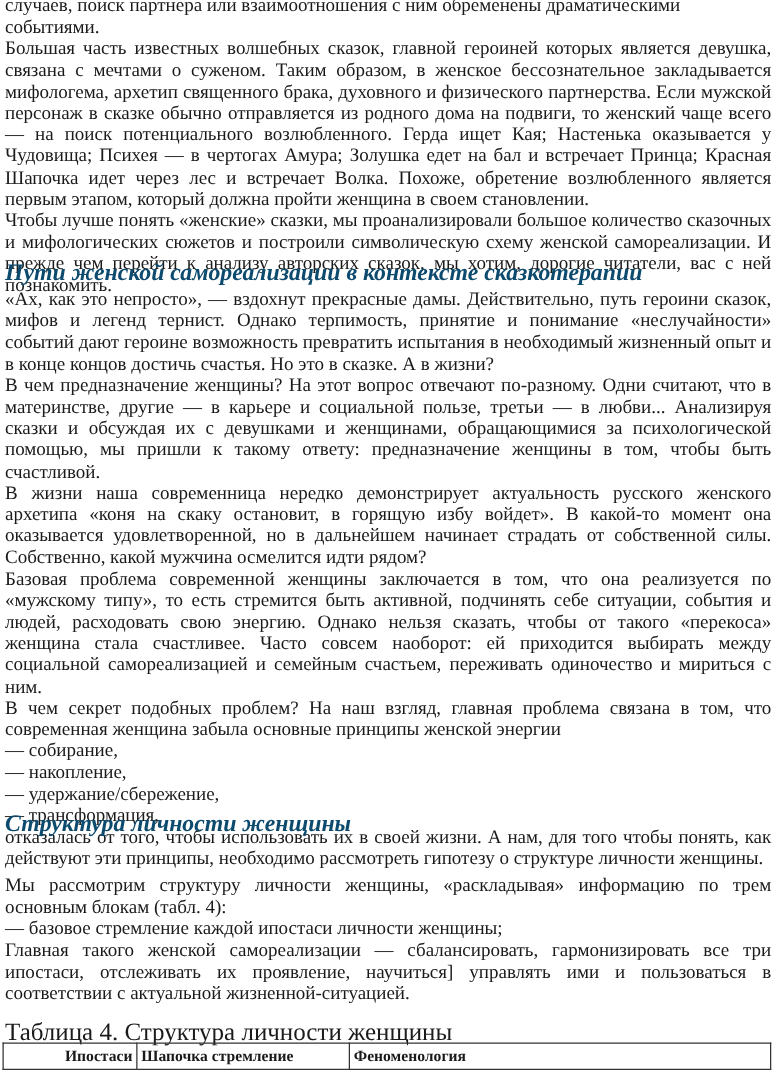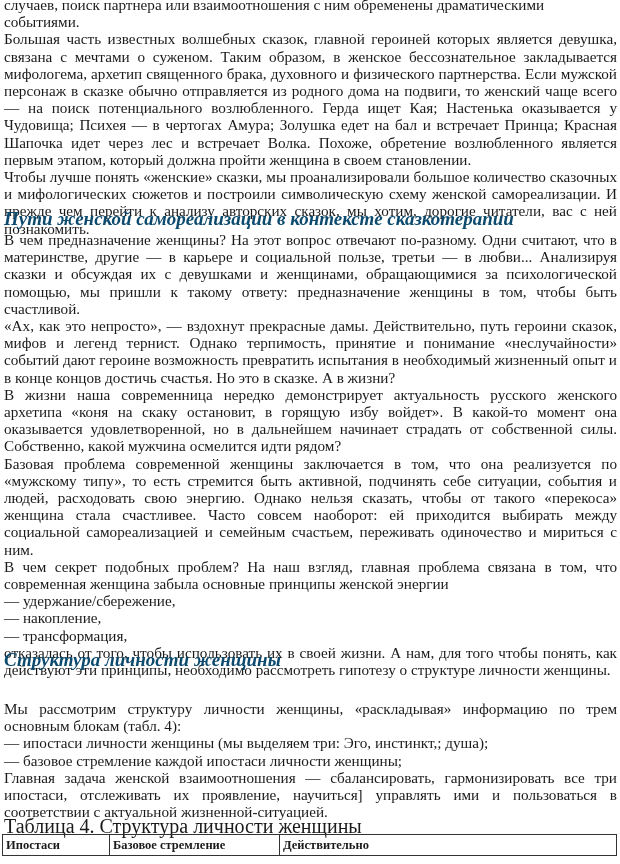--- a/index.html
+++ b/index.html
@@ -21,61 +21,61 @@
     .blk { position: absolute; left: 0; width: 613px; }
     .cap {
       position: absolute; left: 0; top: 821px; margin: 0;
       font-size: 20px; font-weight: normal; line-height: 18px;
     }
     table {
       position: absolute; left: -2px; top: 838px; width: 615px;
       border-collapse: collapse; font-size: 12.5px; font-weight: bold;
     }
     td { border: 1.5px solid #333; height: 20px; padding: 0 3px; vertical-align: middle; }
-    td.c1 { width: 100px; text-align: left; }
+    td.c1 { width: 100px; text-align: right; }
     td.c2 { width: 163px; }
   </style>
 </head>
 <body>
 
 <div class="page">
 
   <div class="blk" style="top:0px">
     <p class="last">случаев, поиск партнера или взаимоотношения с ним обременены драматическими событиями.</p>
     <p>Большая часть известных волшебных сказок, главной героиней которых является девушка, связана с мечтами о суженом. Таким образом, в женское бессознательное закладывается мифологема, архетип священного брака, духовного и физического партнерства. Если мужской персонаж в сказке обычно отправляется из родного дома на подвиги, то женский чаще всего — на поиск потенциального возлюбленного. Герда ищет Кая; Настенька оказывается у Чудовища; Психея — в чертогах Амура; Золушка едет на бал и встречает Принца; Красная Шапочка идет через лес и встречает Волка. Похоже, обретение возлюбленного является первым этапом, который должна пройти женщина в своем становлении.</p>
     <p>Чтобы лучше понять «женские» сказки, мы проанализировали большое количество сказочных и мифологических сюжетов и построили символическую схему женской самореализации. И прежде чем перейти к анализу авторских сказок, мы хотим, дорогие читатели, вас с ней познакомить.</p>
   </div>
 
   <h2 class="h1">Пути женской самореализации в контексте сказкотерапии</h2>
 
   <div class="blk" style="top:235px">
+    <p>«Ах, как это непросто», — вздохнут прекрасные дамы. Действительно, путь героини сказок, мифов и легенд тернист. Однако терпимость, принятие и понимание «неслучайности» событий дают героине возможность превратить испытания в необходимый жизненный опыт и в конце концов достичь счастья. Но это в сказке. А в жизни?</p>
     <p>В чем предназначение женщины? На этот вопрос отвечают по-разному. Одни считают, что в материнстве, другие — в карьере и социальной пользе, третьи — в любви... Анализируя сказки и обсуждая их с девушками и женщинами, обращающимися за психологической помощью, мы пришли к такому ответу: предназначение женщины в том, чтобы быть счастливой.</p>
-    <p>«Ах, как это непросто», — вздохнут прекрасные дамы. Действительно, путь героини сказок, мифов и легенд тернист. Однако терпимость, принятие и понимание «неслучайности» событий дают героине возможность превратить испытания в необходимый жизненный опыт и в конце концов достичь счастья. Но это в сказке. А в жизни?</p>
     <p>В жизни наша современница нередко демонстрирует актуальность русского женского архетипа «коня на скаку остановит, в горящую избу войдет». В какой-то момент она оказывается удовлетворенной, но в дальнейшем начинает страдать от собственной силы. Собственно, какой мужчина осмелится идти рядом?</p>
     <p>Базовая проблема современной женщины заключается в том, что она реализуется по «мужскому типу», то есть стремится быть активной, подчинять себе ситуации, события и людей, расходовать свою энергию. Однако нельзя сказать, чтобы от такого «перекоса» женщина стала счастливее. Часто совсем наоборот: ей приходится выбирать между социальной самореализацией и семейным счастьем, переживать одиночество и мириться с ним.</p>
     <p>В чем секрет подобных проблем? На наш взгляд, главная проблема связана в том, что современная женщина забыла основные принципы женской энергии</p>
+    <p class="li">— собирание,</p>
+    <p class="li">— накопление,</p>
     <p class="li">— удержание/сбережение,</p>
-    <p class="li">— накопление,</p>
     <p class="li">— трансформация,</p>
     <p>отказалась от того, чтобы использовать их в своей жизни. А нам, для того чтобы понять, как действуют эти принципы, необходимо рассмотреть гипотезу о структуре личности женщины.</p>
   </div>
 
   <h2 class="h2">Структура личности женщины</h2>
 
   <div class="blk" style="top:704px">
     <p>Мы рассмотрим структуру личности женщины, «раскладывая» информацию по трем основным блокам (табл. 4):</p>
-    <p class="li">— ипостаси личности женщины (мы выделяем три: Эго, инстинкт,; душа);</p>
     <p class="li">— базовое стремление каждой ипостаси личности женщины;</p>
-    <p>Главная задача женской взаимоотношения — сбалансировать, гармонизировать все три ипостаси, отслеживать их проявление, научиться] управлять ими и пользоваться в соответствии с актуальной жизненной-ситуацией.</p>
+    <p>Главная такого женской самореализации — сбалансировать, гармонизировать все три ипостаси, отслеживать их проявление, научиться] управлять ими и пользоваться в соответствии с актуальной жизненной-ситуацией.</p>
   </div>
 
   <p class="cap">Таблица 4. Структура личности женщины</p>
 
   <table>
     <tbody>
         <tr>
       <td class="c1">Ипостаси</td>
-      <td class="c2">Базовое стремление</td>
-      <td>Действительно</td>
+      <td class="c2">Шапочка стремление</td>
+      <td>Феноменология</td>
     </tr>
   </tbody>
     </table>
 </div>
 
 </body></html>

